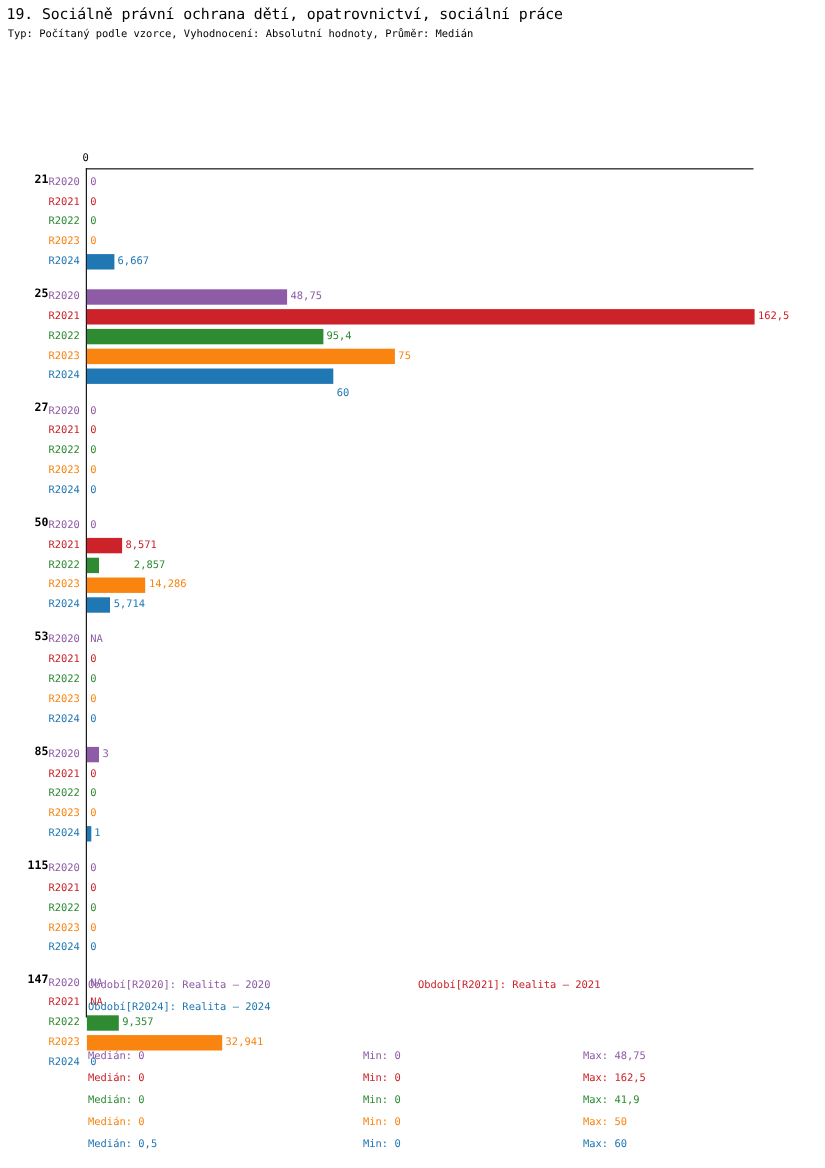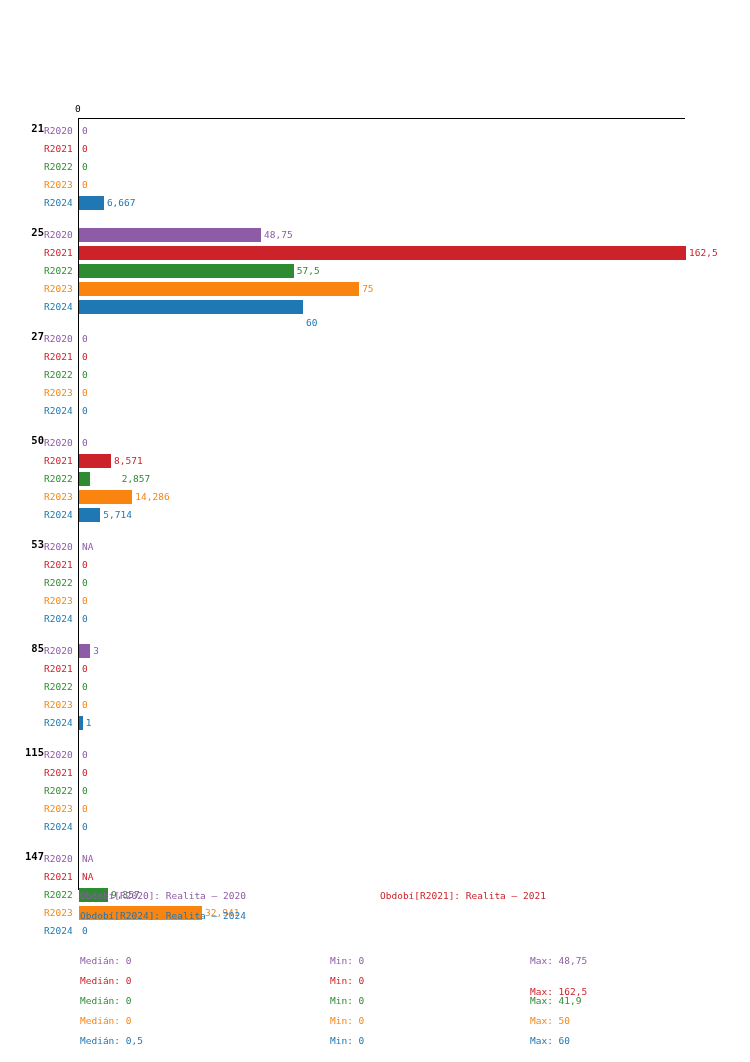--- a/index.html
+++ b/index.html
@@ -142,20 +142,22 @@
   .c0 { left: 80px; }
   .c1 { left: 330px; }
   .c2 { left: 530px; }
   .lc0 { left: 80px; }
   .lc1 { left: 380px; }
 </style>
 </head>
 <body>
 
 <div class="titles">
+  <div class="title-main">19. Sociálně právní ochrana dětí, opatrovnictví, sociální práce</div>
+  <div class="title-meta">Typ: Počítaný podle vzorce, Vyhodnocení: Absolutní hodnoty, Průměr: Medián</div>
 </div>
 
 <div class="chart-area">
   <div class="axis-zero-label">0</div>
   <div class="axis-top"></div>
   <div class="axis-line"></div>
   <div id="groups-container">
       <div class="group" style="top: 112px;">
         <div class="group-label">21</div>
         <div class="row" style="top: 0px;">
@@ -188,21 +190,21 @@
           <div class="bar-value" style="left: 264.1px; color: rgb(142, 91, 166);">48,75</div>
         </div>
         <div class="row" style="top: 18px;">
           <div class="row-label" style="color: rgb(204, 34, 41);">R2021</div>
           <div class="bar" style="width: 607px; background: rgb(204, 34, 41);"></div>
           <div class="bar-value" style="left: 689px; color: rgb(204, 34, 41);">162,5</div>
         </div>
         <div class="row" style="top: 36px;">
           <div class="row-label" style="color: rgb(46, 139, 50);">R2022</div>
           <div class="bar" style="width: 214.785px; background: rgb(46, 139, 50);"></div>
-          <div class="bar-value" style="left: 296.785px; color: rgb(46, 139, 50);">57,5</div>
+          <div class="bar-value" style="left: 296.785px; color: rgb(46, 139, 50);">95,4</div>
         </div>
         <div class="row" style="top: 54px;">
           <div class="row-label" style="color: rgb(249, 132, 16);">R2023</div>
           <div class="bar" style="width: 280.154px; background: rgb(249, 132, 16);"></div>
           <div class="bar-value" style="left: 362.154px; color: rgb(249, 132, 16);">75</div>
         </div>
         <div class="row" style="top: 72px;">
           <div class="row-label" style="color: rgb(31, 119, 180);">R2024</div>
           <div class="bar" style="width: 224.123px; background: rgb(31, 119, 180);"></div>
           <div class="bar-value" style="left: 306.123px; color: rgb(31, 119, 180); margin-top: 16px;">60</div>
@@ -368,21 +370,21 @@
   </div>
 <div class="stats" id="stats">
     <div class="stats-row">
       <div class="stat c0" style="color: rgb(142, 91, 166);">Medián: 0</div>
       <div class="stat c1" style="color: rgb(142, 91, 166);">Min: 0</div>
       <div class="stat c2" style="color: rgb(142, 91, 166);">Max: 48,75</div>
     </div>
     <div class="stats-row">
       <div class="stat c0" style="color: rgb(204, 34, 41);">Medián: 0</div>
       <div class="stat c1" style="color: rgb(204, 34, 41);">Min: 0</div>
-      <div class="stat c2" style="color: rgb(204, 34, 41); margin-top: 11px;">Max: 162,5</div>
+      <div class="stat c2" style="color: rgb(204, 34, 41);">Max: 162,5</div>
     </div>
     <div class="stats-row">
       <div class="stat c0" style="color: rgb(46, 139, 50);">Medián: 0</div>
       <div class="stat c1" style="color: rgb(46, 139, 50);">Min: 0</div>
       <div class="stat c2" style="color: rgb(46, 139, 50);">Max: 41,9</div>
     </div>
     <div class="stats-row">
       <div class="stat c0" style="color: rgb(249, 132, 16);">Medián: 0</div>
       <div class="stat c1" style="color: rgb(249, 132, 16);">Min: 0</div>
       <div class="stat c2" style="color: rgb(249, 132, 16);">Max: 50</div>

